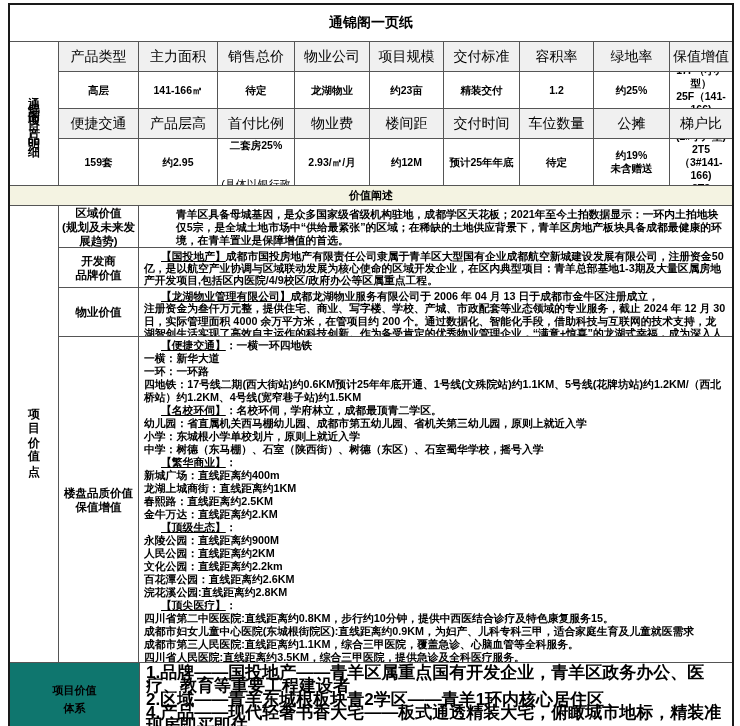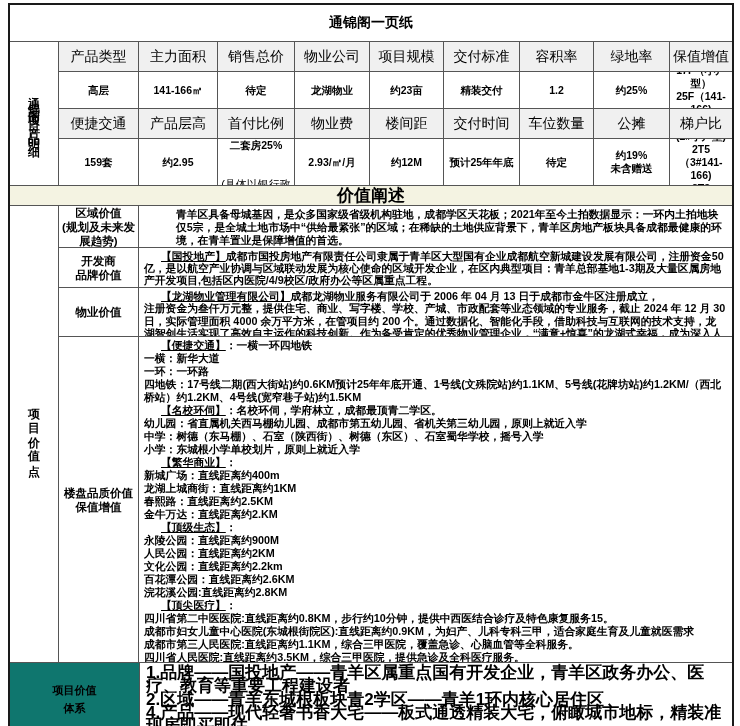--- a/index.html
+++ b/index.html
@@ -29,21 +29,21 @@
   .cell { border-right: 1px solid #555; display: flex; flex-direction: column;
     align-items: center; justify-content: center; text-align: center;
     overflow: hidden; padding: 1px 2px; }
   .cell:last-child { border-right: none; }
   .hcell { background: #f0f0f0; font-weight: normal; font-size: 14px; }
   .vcell { font-size: 10.5px; font-weight: bold; white-space: pre-line; line-height: 13px; }
   .vcell .small { font-size: 11px; line-height: 9px; font-weight: normal; margin-top: 28px; }
 
   
   .banner { height: 20px; background: #f4f3e2; display: flex; align-items: center;
-    justify-content: center; font-size: 17px; font-weight: bold;
+    justify-content: center; font-size: 11px; font-weight: bold;
     border-bottom: 1px solid #555; }
 
   
   .vpoints { display: grid; grid-template-columns: 49px 80px 1fr;
     grid-template-rows: 42px 40px 49px 325px; border-bottom: 1px solid #555; }
   .vpside { grid-row: 1 / 5; border-right: 1px solid #555; display: flex;
     align-items: center; justify-content: center; }
   .vpside .vtext { letter-spacing: 14px; max-height: none; }
   .vlabel { border-right: 1px solid #555; border-bottom: 1px solid #555;
     display: flex; align-items: center; justify-content: center; text-align: center;
@@ -163,22 +163,22 @@
 
     <div class="vlabel row-last" style="border-bottom:none;">楼盘品质价值
 保值增值</div>
     <div class="vcontent vc-quality" style="border-bottom:none;">
         <div class="tline"><span class="hdr">【便捷交通】</span>：一横一环四地铁</div>
         <div class="tline">一横：新华大道</div>
         <div class="tline">一环：一环路</div>
         <div class="tline">四地铁：17号线二期(西大街站)约0.6KM预计25年年底开通、1号线(文殊院站)约1.1KM、5号线(花牌坊站)约1.2KM/（西北桥站）约1.2KM、4号线(宽窄巷子站)约1.5KM</div>
         <div class="tline"><span class="hdr">【名校环伺】</span>：名校环伺，学府林立，成都最顶青二学区。</div>
         <div class="tline">幼儿园：省直属机关西马棚幼儿园、成都市第五幼儿园、省机关第三幼儿园，原则上就近入学</div>
+        <div class="tline">小学：东城根小学单校划片，原则上就近入学</div>
         <div class="tline">中学：树德（东马棚）、石室（陕西街）、树德（东区）、石室蜀华学校，摇号入学</div>
-        <div class="tline">小学：东城根小学单校划片，原则上就近入学</div>
         <div class="tline"><span class="hdr">【繁华商业】</span>：</div>
         <div class="tline">新城广场：直线距离约400m</div>
         <div class="tline">龙湖上城商街：直线距离约1KM</div>
         <div class="tline">春熙路：直线距离约2.5KM</div>
         <div class="tline">金牛万达：直线距离约2.KM</div>
         <div class="tline"><span class="hdr">【顶级生态】</span>：</div>
         <div class="tline">永陵公园：直线距离约900M</div>
         <div class="tline">人民公园：直线距离约2KM</div>
         <div class="tline">文化公园：直线距离约2.2km</div>
         <div class="tline">百花潭公园：直线距离约2.6KM</div>

